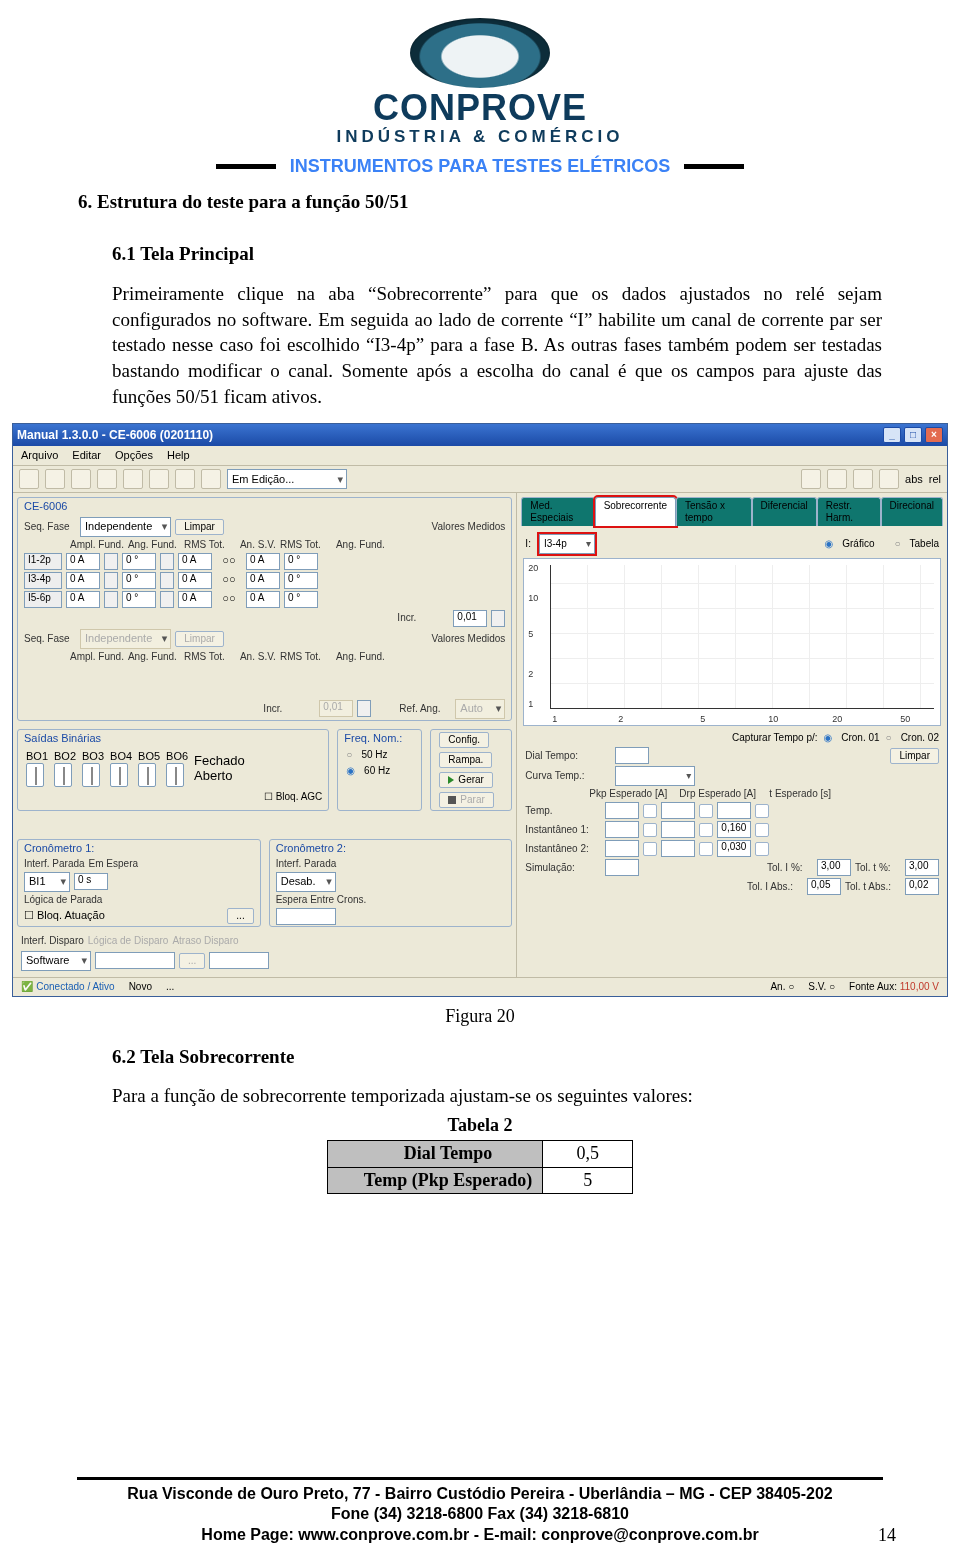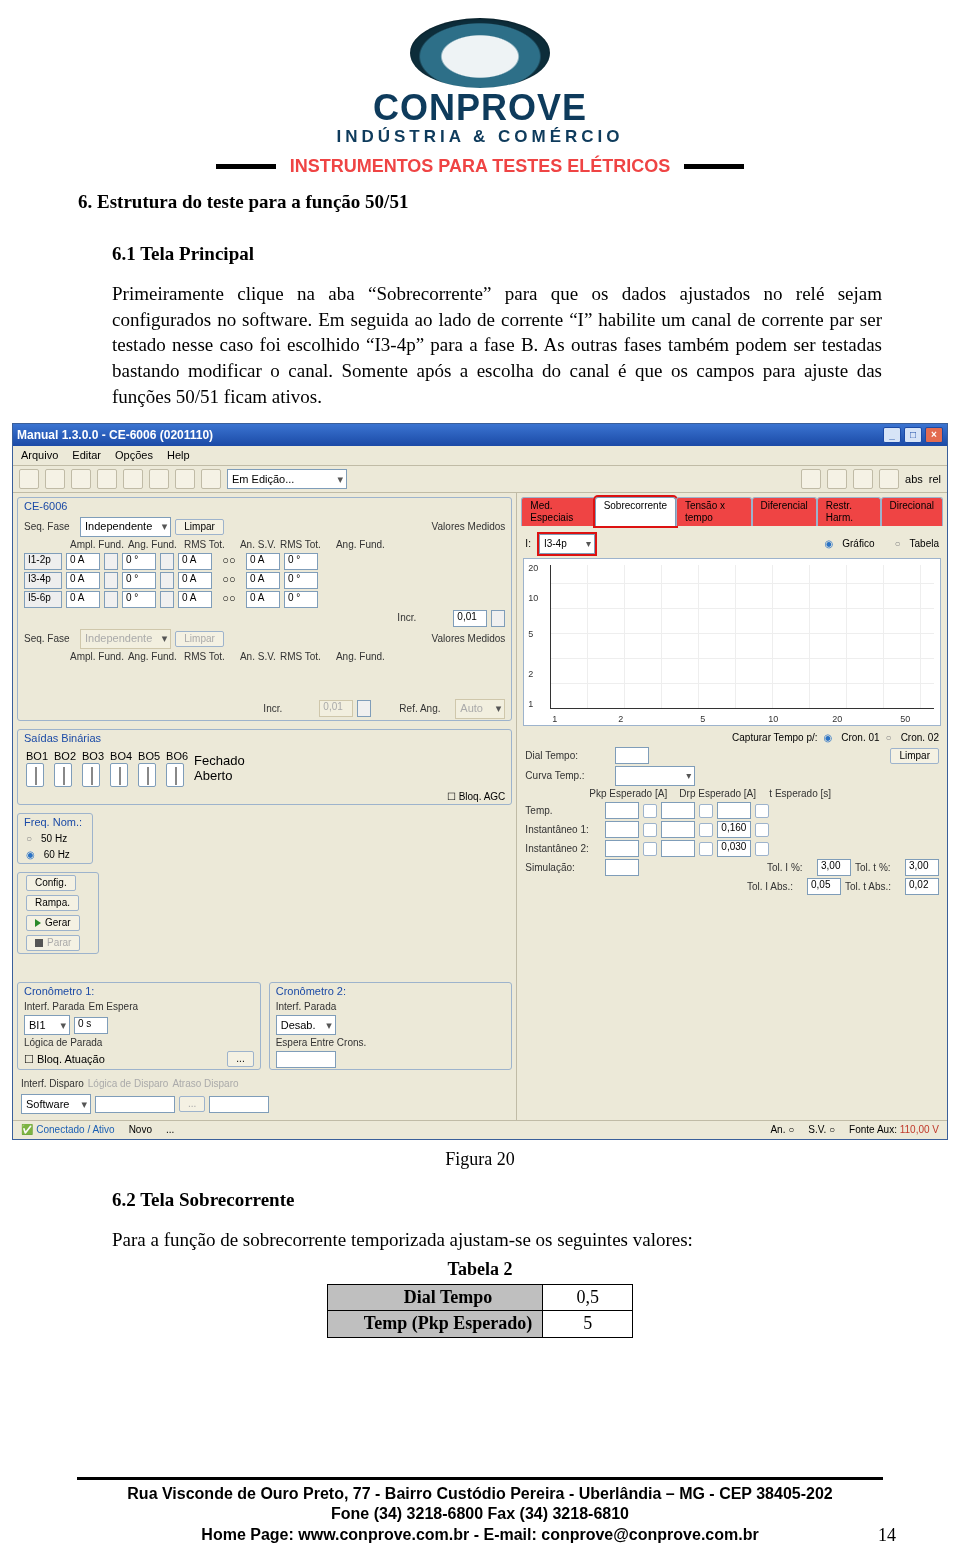--- a/index.html
+++ b/index.html
@@ -17,21 +17,21 @@
   .logo-ellipse {
     width: 140px; height: 70px; margin: 0 auto 2px;
     background: radial-gradient(ellipse at 50% 55%, #eef3f5 0 38%, #2d6f88 40% 60%, #0d2d3a 62% 100%);
     border-radius: 50%;
     box-shadow: 0 1px 2px rgba(0,0,0,.3) inset;
   }
   .logo-name { font: 800 36px/1 Arial, sans-serif; color: #0e3b5c; letter-spacing: 1px; }
   .logo-sub  { font: 800 17px/1 Arial, sans-serif; color: #0e3b5c; letter-spacing: 4px; margin-top: 2px; }
   .header-bar-row { display:flex; align-items:center; justify-content:center; gap:14px; margin-top:10px;}
   .header-bar { width:60px; height:5px; background:#000; }
-  .header-title { font: 700 18px/1.2 Arial, sans-serif; color:#ef4444; }
+  .header-title { font: 700 18px/1.2 Arial, sans-serif; color:#3b82f6; }
   
   .content { padding: 6px 78px 0 78px; }
   .h1 { font: 700 19px/1.3 "Times New Roman", serif; margin-top: 6px; }
   .h2 { font: 700 19px/1.3 "Times New Roman", serif; margin: 28px 0 14px 34px; }
   .para { font: 400 19px/1.35 "Times New Roman", serif; text-align: justify; margin: 0 0 0 34px; }
   .caption { text-align:center; font: 400 18px/1 "Times New Roman", serif; margin: 10px 0 0; }
   
   .shot {
     margin: 14px 12px 0 12px;
     border: 1px solid #3a5f9a;
@@ -59,21 +59,21 @@
   .panel-t{font-size:11px;color:#1b4aa6;padding:2px 6px;}
   .row{display:flex;align-items:center;gap:4px;padding:1px 6px;}
   .lab{font-size:10px;color:#333;min-width:52px;}
   .inpf{height:17px;border:1px solid #7f9db9;background:#fff;font-size:10px;padding:0 3px;min-width:34px;}
   .sp{width:14px;height:17px;border:1px solid #7f9db9;background:#f0f0f0;}
   .dim{color:#aaa;}
   .dim .inpf,.dim .dd{background:#f2efdf;border-color:#cfc7ab;color:#aaa;}
   .redbox{border:2px solid #d11; padding:0px; display:inline-flex;}
   .redbox .dd{min-width:56px;}
   .tabs{display:flex;gap:0;margin:4px 4px 0;}
-  .tab{padding:2px 8px;border:1px solid #9db3cc;border-bottom:none;background:#ef4444;border-radius:3px 3px 0 0;font-size:10px;}
+  .tab{padding:2px 8px;border:1px solid #9db3cc;border-bottom:none;background:#0f766e;border-radius:3px 3px 0 0;font-size:10px;}
   .tab.act{background:#fff;border-color:#7f9db9;}
   .tab.red{outline:2px solid #d11;}
   .chart{background:#fff;border:1px solid #9db3cc;margin:0 6px 4px;height:168px;position:relative;}
   .chart .grid{position:absolute;inset:6px 6px 16px 26px;border-left:1px solid #333;border-bottom:1px solid #333;
     background:
       repeating-linear-gradient(to right, transparent 0 36px, #eee 36px 37px),
       repeating-linear-gradient(to top, transparent 0 24px, #eee 24px 25px);
   }
   .chart .yl{position:absolute;left:4px;font-size:9px;color:#333;}
   .chart .xl{position:absolute;bottom:1px;font-size:9px;color:#333;}
@@ -256,21 +256,21 @@
               <span class="sp"></span>
           <span style="width:20px"></span>
               <span class="lab">Ref. Ang.</span>
               <span class="dd" style="min-width:50px">
                 <span>Auto</span>
               </span>
             </div>
         </div>
       </div>
 
-      <div style="display:flex;flex-direction:column;">
+      <div style="display:flex;">
         <div class="panel" style="flex:1">
           <div class="panel-t">Saídas Binárias</div>
           <div class="sec-bo">
             <div style="text-align:center">
                 <div>BO1</div>
                 <div class="sw"></div>
               </div>
             <div style="text-align:center">
                 <div>BO2</div>
                 <div class="sw"></div>
@@ -293,21 +293,21 @@
               </div>
             <div style="font-size:13px;align-self:center">
                 <div>Fechado</div>
                 <div>Aberto</div>
               </div>
           </div>
           <div class="row" style="justify-content:flex-end">
               <label style="font-size:10px">☐ <span>Bloq. AGC</span></label>
             </div>
         </div>
-        <div class="panel" style="width:76px">
+        <div class="panel" style="width:85px">
           <div class="panel-t">Freq. Nom.:</div>
           <div class="mini-row">
               <span class="radio off"></span>
               <span>50 Hz</span>
             </div>
           <div class="mini-row">
               <span class="radio"></span>
               <span>60 Hz</span>
             </div>
         </div>

